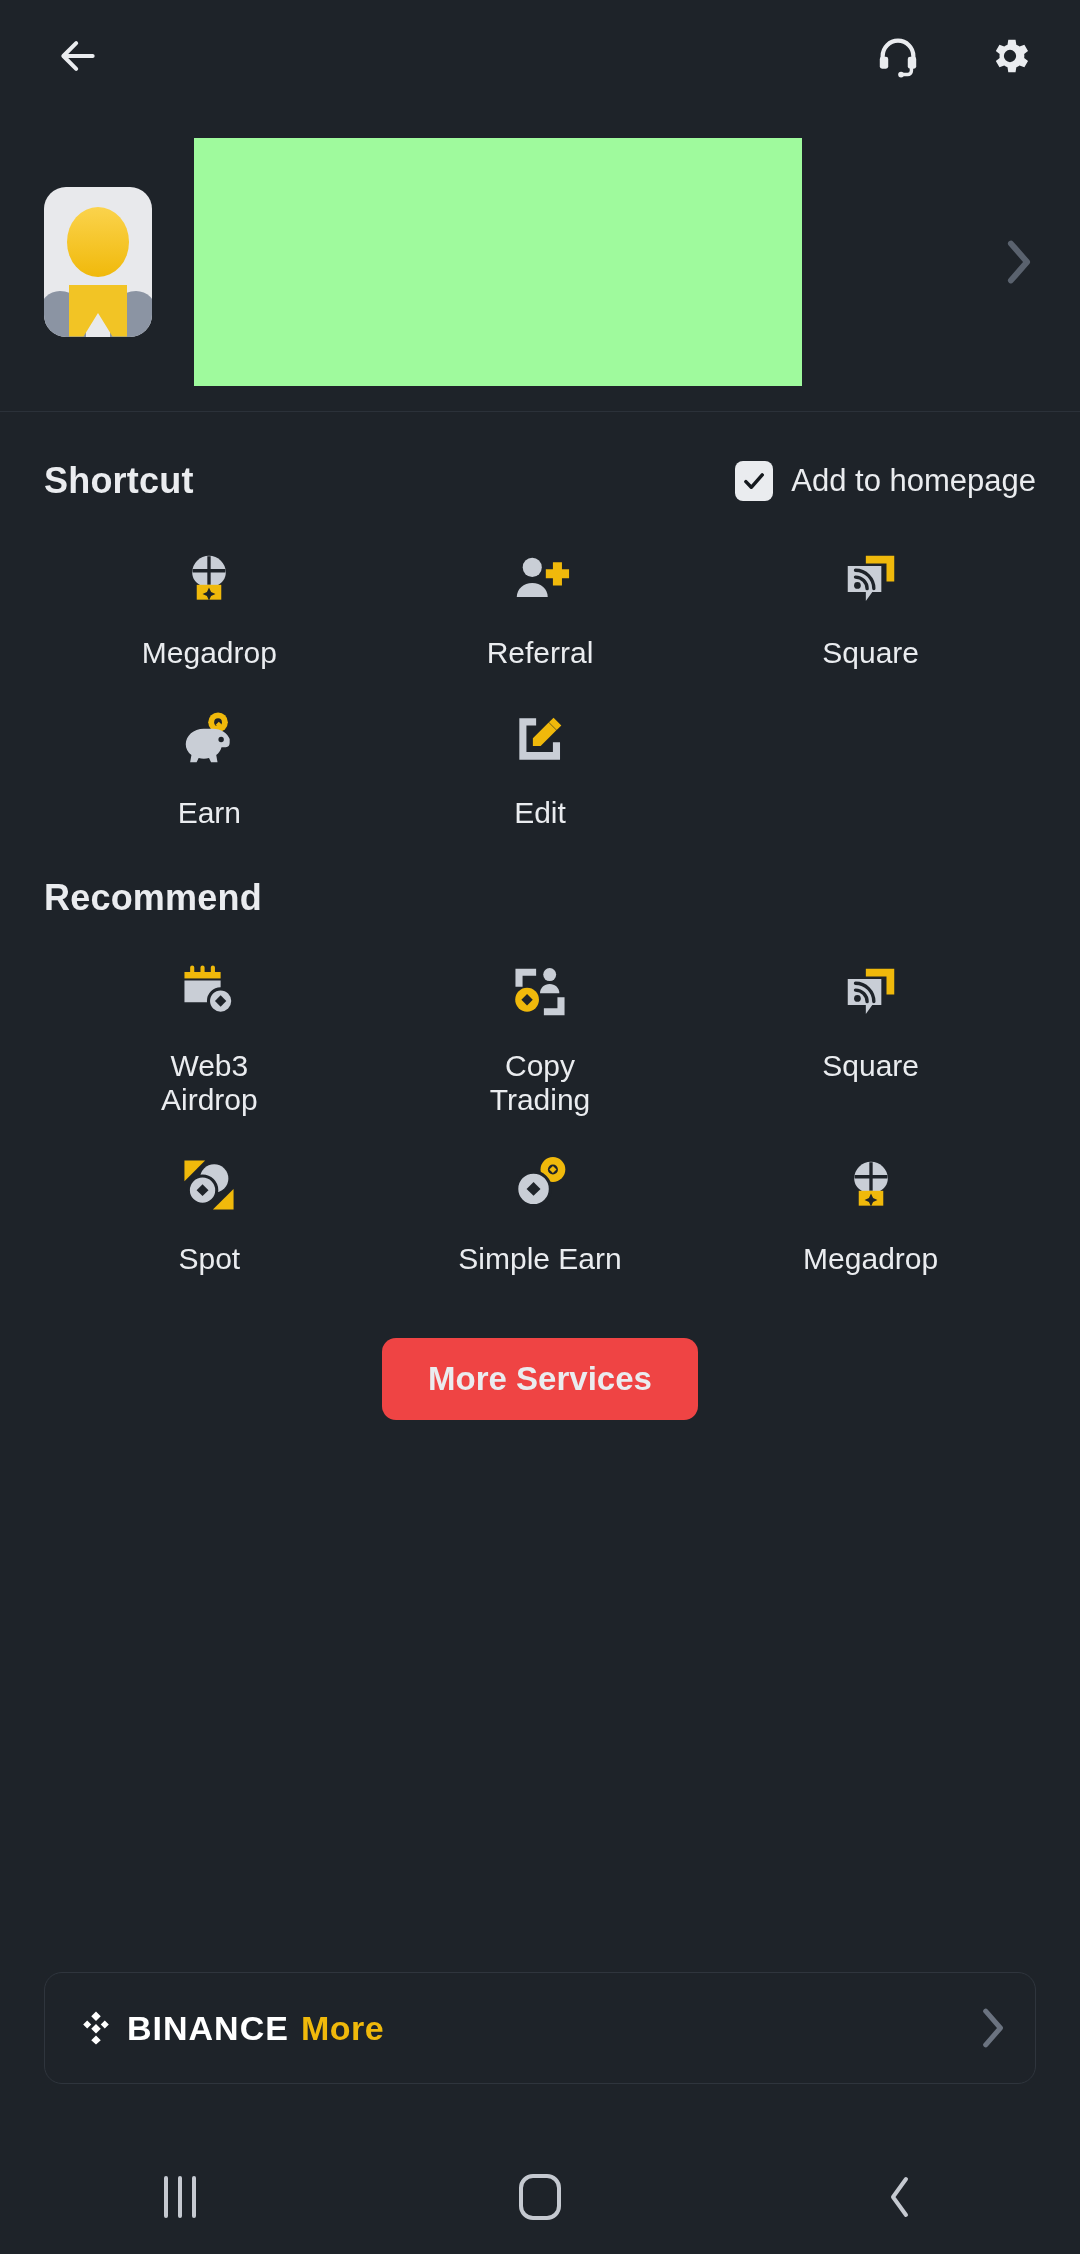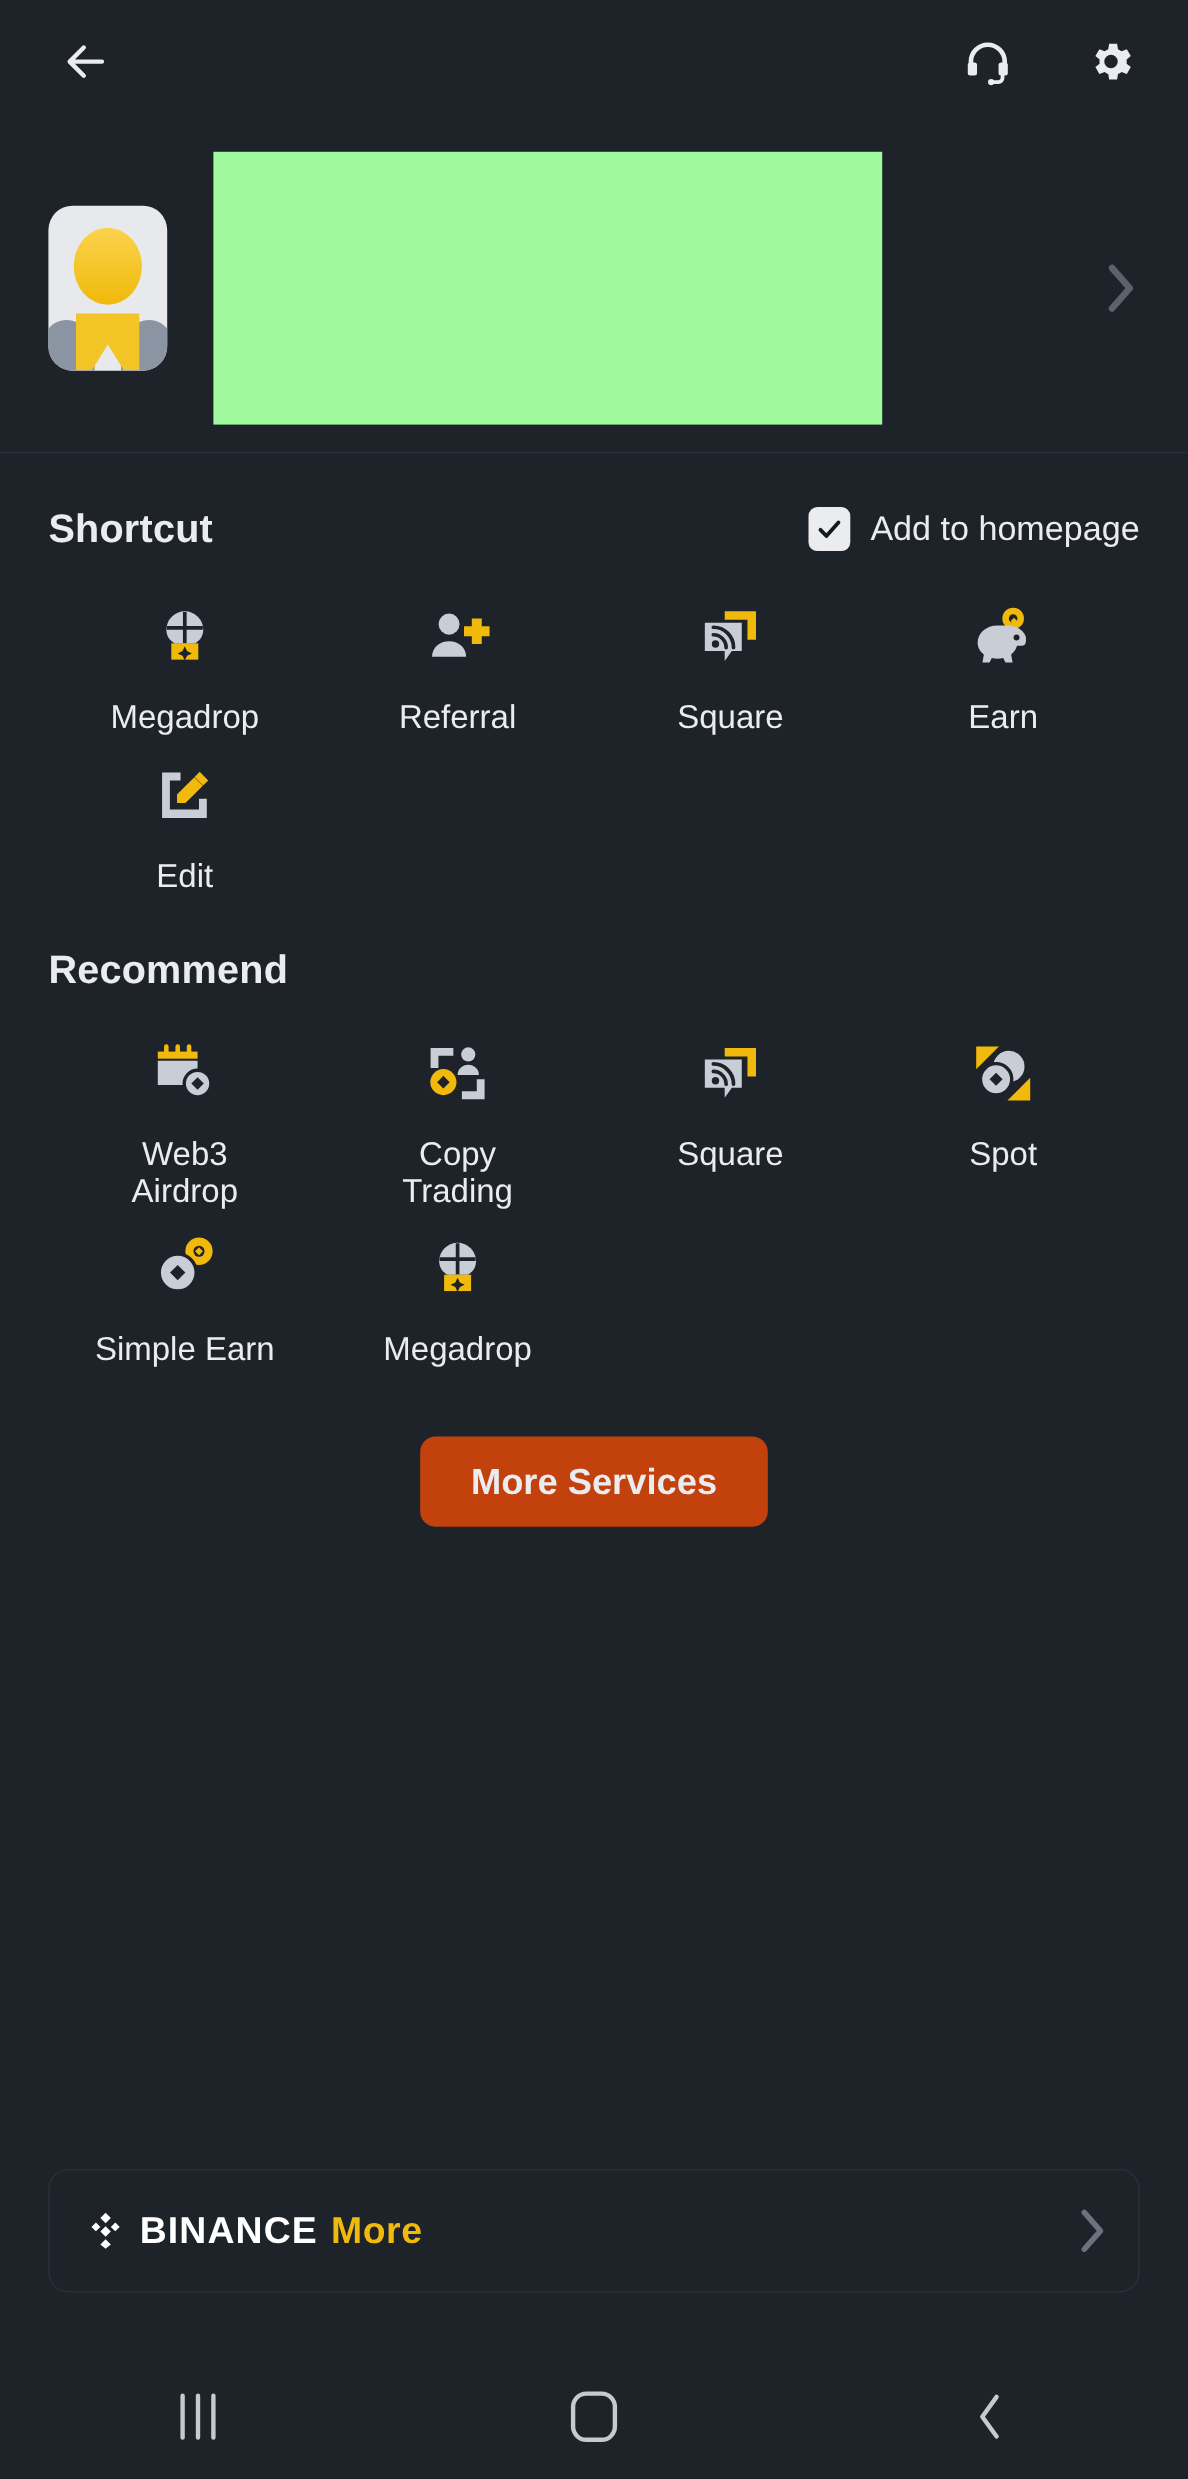--- a/index.html
+++ b/index.html
@@ -99,22 +99,22 @@
     width: 38px; height: 40px; border-radius: 8px;
     background: #eaecef;
     display: flex; align-items: center; justify-content: center;
     flex: 0 0 auto;
   }
   .homepage-label { font-size: 31px; color: #eaecef; }
 
   
   .grid {
     display: grid;
-    grid-template-columns: repeat(4, 1fr);
-    row-gap: 20px;
+    grid-template-columns: repeat(3, 1fr);
+    row-gap: 36px;
   }
   .grid.shortcut { padding-top: 44px; }
   .grid.recommend { padding-top: 40px; }
   .tile {
     display: flex; flex-direction: column; align-items: center;
     cursor: pointer;
   }
   .tile-icon {
     width: 66px; height: 66px;
     display: flex; align-items: center; justify-content: center;
@@ -127,21 +127,21 @@
     white-space: pre-line;
   }
 
   
   .more-wrap {
     display: flex; justify-content: center;
     padding-top: 62px;
     flex: 0 0 auto;
   }
   .more-btn {
-    background: #c2410c;
+    background: #ef4444;
     border: none;
     border-radius: 14px;
     color: #eaecef;
     font-size: 33px;
     font-weight: bold;
     font-family: "Liberation Sans", sans-serif;
     padding: 22px 46px;
     cursor: pointer;
   }
 

